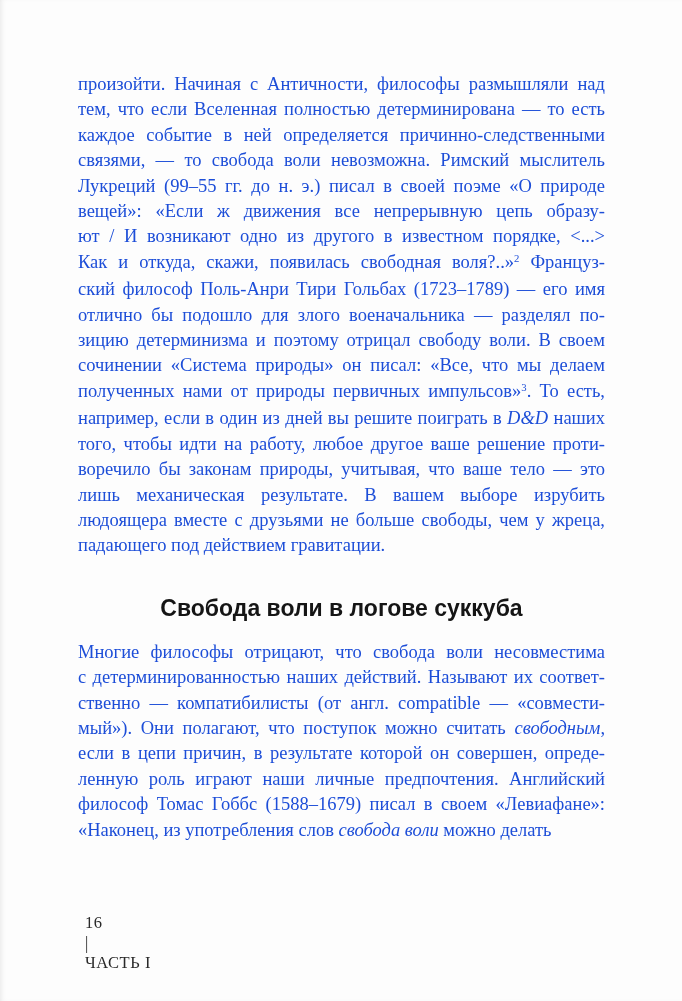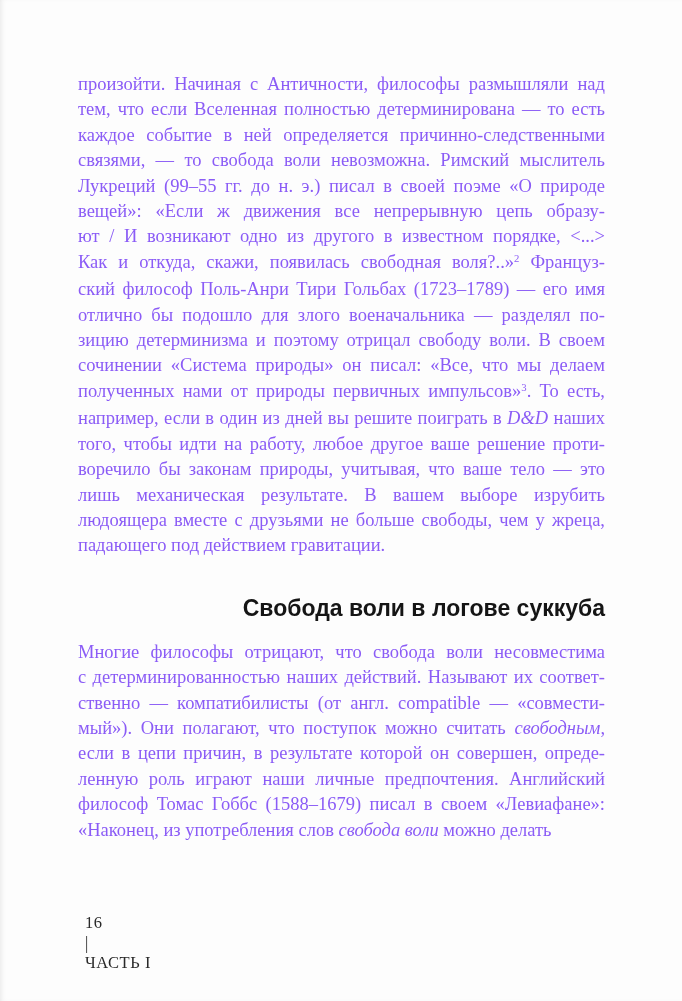--- a/index.html
+++ b/index.html
@@ -20,21 +20,21 @@
   .text-block {
     position: absolute;
     left: 78px;
     top: 72px;
     width: 527px;
   }
   .paragraph {
     font-family: "Liberation Serif", "DejaVu Serif", serif;
     font-size: 18.5px;
     line-height: 25.4px;
-    color: #8b5cf6;
+    color: #1d4ed8;
   }
   .paragraph .line {
     text-align: justify;
     text-align-last: justify;
     white-space: normal;
   }
   .paragraph .line.last {
     text-align: justify;
     text-align-last: left;
   }
@@ -43,21 +43,21 @@
     font-size: 0.58em;
     position: relative;
     top: -0.55em;
     letter-spacing: 0;
   }
   .heading {
     font-family: "Liberation Sans", "DejaVu Sans", sans-serif;
     font-weight: bold;
     font-size: 23px;
     line-height: 30px;
-    text-align: right;
+    text-align: center;
     color: #151515;
     margin: 34px 0 17px 0;
     padding: 0;
   }
   .footer {
     position: absolute;
     left: 78px;
     top: 913px;
     font-family: "Liberation Serif", "DejaVu Serif", serif;
     font-size: 16.5px;

